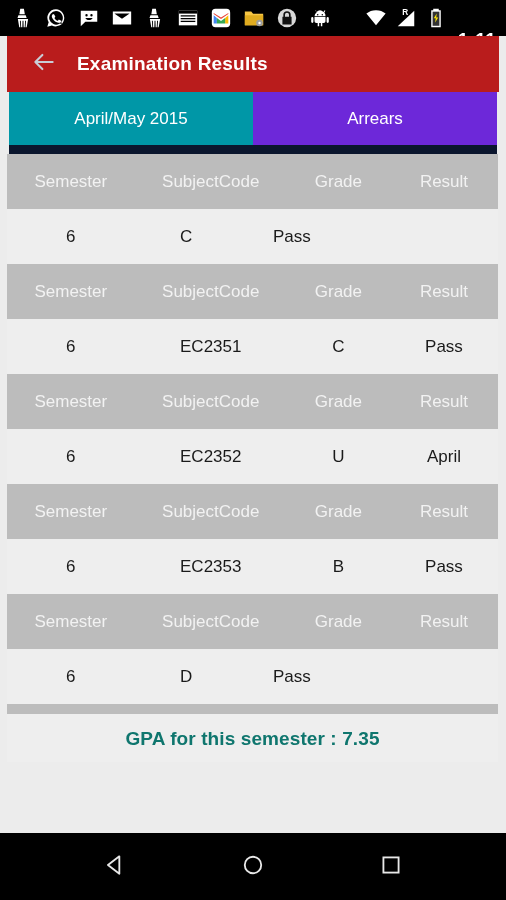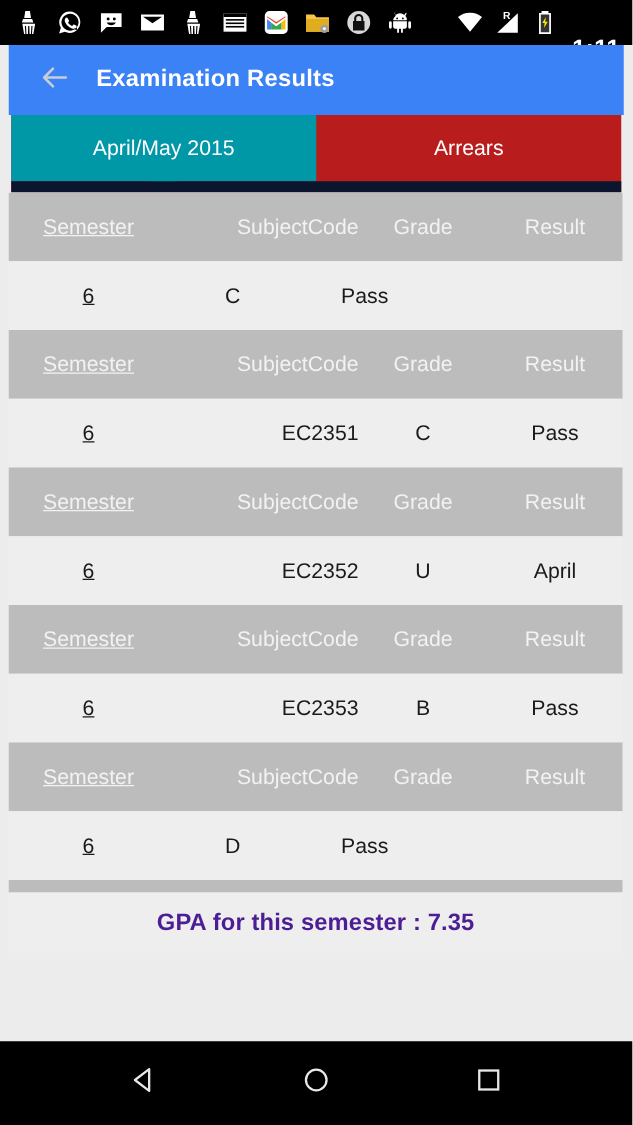--- a/index.html
+++ b/index.html
@@ -29,39 +29,39 @@
   .sb-right { display: flex; align-items: center; gap: 8px; }
   .sb-icon { width: 22px; height: 22px; display: block; }
   .sb-clock {
     font-size: 19px; font-weight: bold; color: #fff;
     letter-spacing: .3px; margin-left: 3px; margin-top: 44px;
   }
 
   
   .toolbar {
     flex: 0 0 56px; height: 56px;
-    background: #3b82f6;
+    background: #b91c1c;
     display: flex; align-items: center;
     padding-left: 22px;
     margin: 0 7px 0 7px;
   }
   .back-btn {
     width: 30px; height: 30px;
     display: flex; align-items: center; justify-content: center;
     cursor: pointer;
   }
   .toolbar-title {
     color: #ffffff; font-size: 19px; font-weight: bold;
     margin-left: 18px; letter-spacing: .2px;
   }
 
   
   .tabbar {
     flex: 0 0 62px; height: 62px;
-    background: #b91c1c;
+    background: #6d28d9;
     display: flex;
     margin: 0 9px;
     position: relative;
   }
   .tab {
     flex: 1 1 50%;
     display: flex; align-items: center; justify-content: center;
     color: #ffffff; font-size: 17px;
     cursor: pointer; position: relative;
     height: 53px;
@@ -95,31 +95,31 @@
   }
   .row.header { background: #bcbcbc; }
   .row.data   { background: #eeeeee; }
   .cell {
     text-align: center;
     font-size: 17px;
     overflow: hidden; white-space: nowrap;
   }
   .row.header .cell { color: #f2f2f2; }
   .row.data .cell   { color: #1a1a1a; }
-  .c-sem    { flex: 0 0 26%; text-decoration: underline; }
-  .c-code   { flex: 0 0 31%; text-align: right; }
+  .c-sem    { flex: 0 0 26%; }
+  .c-code   { flex: 0 0 31%; }
   .c-grade  { flex: 0 0 21%; }
   .c-result { flex: 0 0 22%; text-align: center; }
 
   .row.clipped { height: 10px; overflow: hidden; background: #bcbcbc; }
   .row.clipped .cell { visibility: hidden; }
 
   .gpa {
     text-align: center;
-    color: #4c1d95;
+    color: #0f766e;
     font-size: 19px; font-weight: bold;
     padding: 14px 0 12px 0;
     background: #eeeeee;
     letter-spacing: .1px;
   }
   .filler { background: #ececec; flex: 1 1 auto; }
 
   
   .navbar {
     flex: 0 0 67px; height: 67px;

